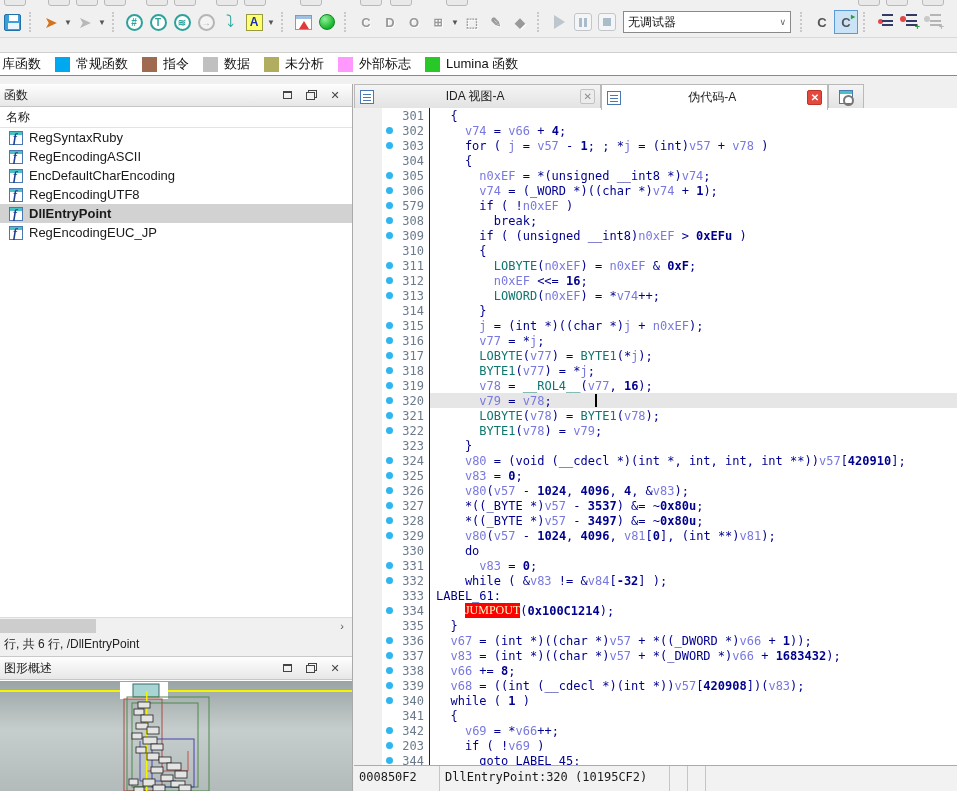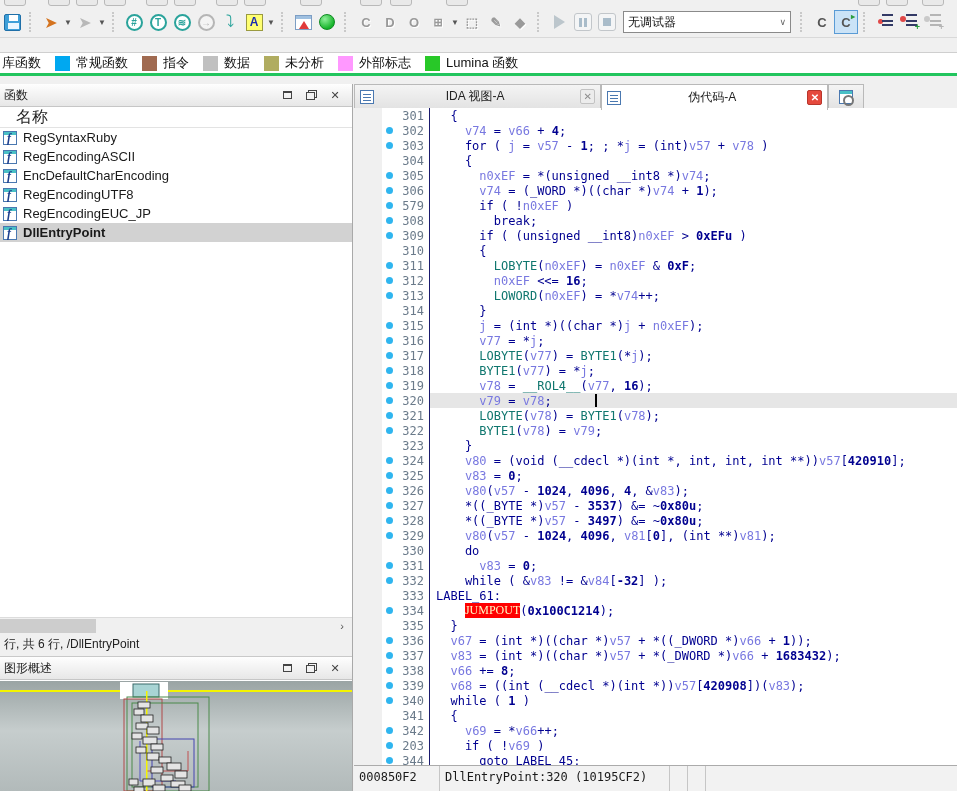--- a/index.html
+++ b/index.html
@@ -36,36 +36,36 @@
   .cbtn.on { background:#cbe3f7; border:1px solid #5a9bd5; }
   .cbtn .mini { position:absolute; top:1px; right:2px; font-size:8px; color:#2c9e3f; }
   .llist { width:18px; height:16px; position:relative; }
   .llist i { position:absolute; left:6px; height:2px; width:11px; background:#333a66; }
   .llist i:nth-child(1){top:2px;} .llist i:nth-child(2){top:6px;} .llist i:nth-child(3){top:10px;}
   .llist .dot { position:absolute; left:0; top:2px; width:6px; height:6px; border-radius:50%; background:#e04848; }
   .llist .plus { position:absolute; right:-2px; bottom:-2px; font-size:9px; color:#2c9e3f; font-weight:bold; }
   .llist.dis i { background:#b5b5b5; } .llist.dis .dot { background:#c9c9c9; } .llist.dis .plus { color:#b5b5b5; }
 
   
-  #legend { position:absolute; left:0; top:52px; width:957px; height:24px; background:#fff; border-top:1px solid #cfcfcf; border-bottom:3px solid #22c55e; display:flex; align-items:center; font-size:13px; color:#111; }
+  #legend { position:absolute; left:0; top:52px; width:957px; height:24px; background:#fff; border-top:1px solid #cfcfcf; border-bottom:1px solid #22c55e; display:flex; align-items:center; font-size:13px; color:#111; }
   .lg-box { width:15px; height:15px; margin:0 6px 0 14px; flex:0 0 auto; }
   .lg-label { white-space:nowrap; }
 
   
   #left-dock { position:absolute; left:0; top:84px; width:353px; height:707px; background:#fff; border-right:1px solid #a9a9a9; }
   .panel-title { height:23px; background:linear-gradient(#fefefe,#e7e7e7); border-bottom:1px solid #c6c6c6; display:flex; align-items:center; font-size:12px; color:#222; padding-left:4px; }
   .ptbtns { margin-left:auto; display:flex; align-items:center; gap:10px; padding-right:10px; }
   .ptb { width:14px; height:14px; display:inline-flex; align-items:center; justify-content:center; color:#444; font-size:11px; }
   .ptb .maxsq { width:9px; height:8px; border:1px solid #444; border-top:2px solid #444; }
   .ptb .flsq { position:relative; width:11px; height:10px; }
   .ptb .flsq:before { content:""; position:absolute; right:0; top:0; width:7px; height:6px; border:1px solid #444; }
   .ptb .flsq:after { content:""; position:absolute; left:0; bottom:0; width:7px; height:6px; border:1px solid #444; background:#f2f2f2; }
-  #fn-header { height:21px; border-bottom:1px solid #e3e3e3; display:flex; align-items:center; font-size:16px; color:#222; padding-left:16px; }
+  #fn-header { height:21px; border-bottom:1px solid #e3e3e3; display:flex; align-items:center; font-size:12px; color:#222; padding-left:6px; }
   #fn-list { }
-  .fn-row { height:19px; display:flex; align-items:center; font-size:13px; color:#1a1a1a; padding-left:3px; }
+  .fn-row { height:19px; display:flex; align-items:center; font-size:13px; color:#1a1a1a; padding-left:9px; }
   .fn-row.sel { background:#d2d2d2; font-weight:bold; }
   .ficon { width:14px; height:14px; border:1px solid #4a78b0; background:#fff; position:relative; margin-right:6px; flex:0 0 auto; font-family:"Liberation Serif", serif; }
   .ficon:before { content:""; position:absolute; left:0; top:0; right:0; height:3px; background:#49c0c6; }
   .ficon:after { content:"f"; position:absolute; left:3px; top:-1px; font-style:italic; font-weight:bold; font-size:12px; color:#1d3f8f; }
   #fn-scroll { position:absolute; left:0; top:533px; width:352px; height:16px; background:#f0f0f0; border-top:1px solid #dcdcdc; }
   #fn-thumb { position:absolute; left:0; top:1px; width:96px; height:14px; background:#cdcdcd; }
   #fn-scroll-arrow { position:absolute; right:2px; top:0px; width:16px; height:15px; font-size:11px; color:#555; display:flex; align-items:center; justify-content:center; }
   #fn-status { position:absolute; left:0; top:549px; width:352px; height:24px; background:#f0f0f0; border-bottom:1px solid #c9c9c9; display:flex; align-items:center; font-size:12px; color:#222; padding-left:4px; }
   #graph-title { position:absolute; left:0; top:573px; width:352px; }
   #graph-area { position:absolute; left:0; top:597px; width:352px; height:110px; background:linear-gradient(#9aa4a4,#c6cdcd 45%,#b2baba); overflow:hidden; }
@@ -261,27 +261,27 @@
           <span>RegEncodingASCII</span>
         </div>
         <div class="fn-row">
           <span class="ficon"></span>
           <span>EncDefaultCharEncoding</span>
         </div>
         <div class="fn-row">
           <span class="ficon"></span>
           <span>RegEncodingUTF8</span>
         </div>
+        <div class="fn-row sel">
+          <span class="ficon"></span>
+          <span>DllEntryPoint</span>
+        </div>
         <div class="fn-row">
           <span class="ficon"></span>
           <span>RegEncodingEUC_JP</span>
-        </div>
-        <div class="fn-row sel">
-          <span class="ficon"></span>
-          <span>DllEntryPoint</span>
         </div>
       </div>
     <div id="fn-scroll">
       <span id="fn-thumb"></span>
       <span id="fn-scroll-arrow">›</span>
     </div>
     <div id="fn-status">行, 共 6 行, /DllEntryPoint</div>
     <div id="graph-title">
       <div class="panel-title">
         <span>图形概述</span>

